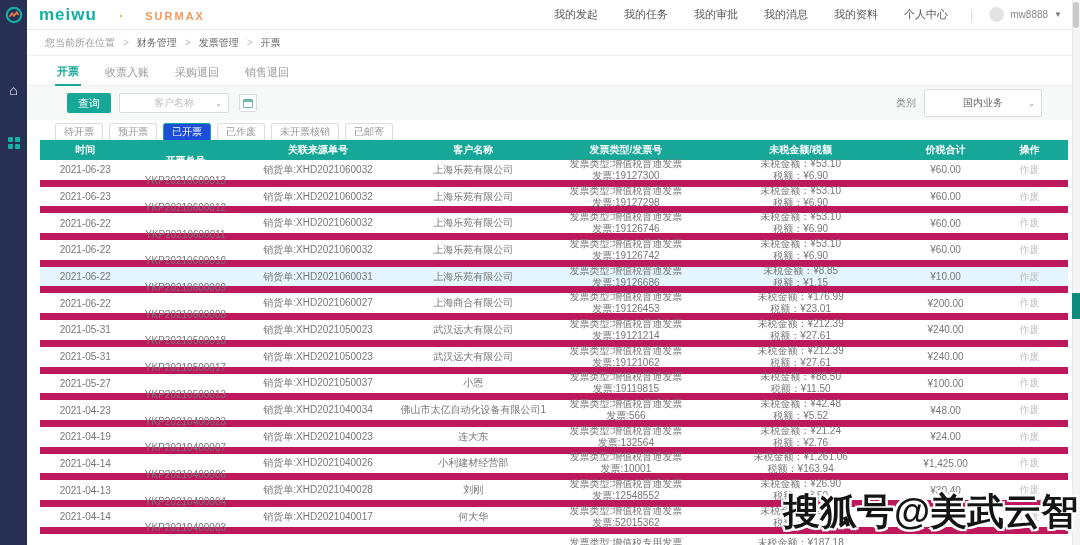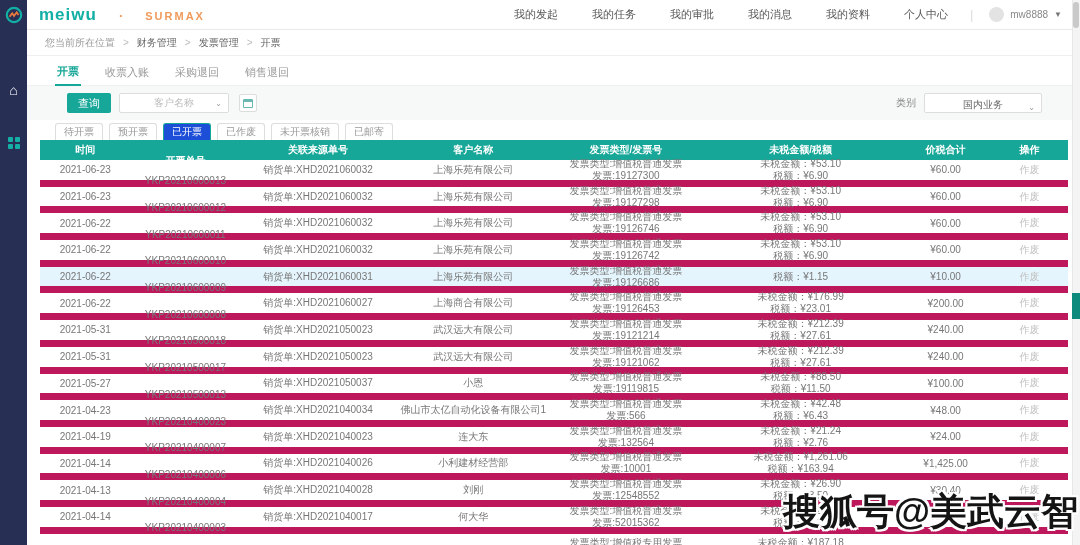--- a/index.html
+++ b/index.html
@@ -19,21 +19,21 @@
   .side-apps { position:absolute; top:128px; left:0; }
 
   
   .topbar { position:absolute; left:27px; top:0; width:1045px; height:30px; background:#fff;
     border-bottom:1px solid #e9e9e9; display:flex; align-items:center; padding:0 10px 0 12px; }
   .logo-text { display:flex; align-items:baseline; gap:22px; }
   .logo-primary { color:#12b0a4; font-size:17px; font-weight:bold; letter-spacing:1px; }
   .logo-sep { color:#f09a5a; font-size:13px; font-weight:bold; }
   .logo-secondary { color:#f09a5a; font-size:11px; font-weight:bold; letter-spacing:2px; }
   .topbar-spacer { flex:1; }
-  .top-menu { display:flex; align-items:center; gap:34px; margin-right:22px; }
+  .top-menu { display:flex; align-items:center; gap:26px; margin-right:22px; }
   .top-menu-item { font-size:11px; color:#555; cursor:pointer; white-space:nowrap; }
   .user-zone { display:flex; align-items:center; gap:6px; }
   .user-sep { color:#ddd; font-size:13px; margin-right:10px; }
   .avatar { width:15px; height:15px; border-radius:50%; background:#e3e3e3; }
   .user-name { font-size:10px; color:#888; }
   .user-caret { font-size:8px; color:#777; cursor:pointer; }
 
   
   .breadcrumb-bar { position:absolute; left:27px; top:30px; width:1045px; height:26px; background:#fff;
     border-bottom:1px solid #efefef; display:flex; align-items:center; padding-left:18px; gap:8px; }
@@ -54,22 +54,22 @@
     width:44px; height:20px; cursor:pointer; }
   .customer-select { margin-left:8px; width:110px; height:20px; background:#fff; border:1px solid #ddd;
     border-radius:2px; display:flex; align-items:center; justify-content:center; position:relative; cursor:pointer; }
   .customer-select .ph { font-size:10px; color:#bbb; }
   .customer-select .caret { position:absolute; right:6px; font-size:8px; color:#999; }
   .calendar-btn { margin-left:10px; width:18px; height:18px; background:#fff; border:1px solid #ddd;
     border-radius:2px; display:flex; align-items:center; justify-content:center; cursor:pointer; }
   .cal-glyph { width:10px; height:9px; border:1px solid #6ab8b0; border-top-width:3px; border-radius:1px; }
   .filter-spacer { flex:1; }
   .category-label { font-size:10px; color:#888; margin-right:8px; }
-  .category-select { width:118px; height:20px; background:#fff; border:1px solid #ddd; border-radius:2px;
-    display:flex; align-items:flex-end; justify-content:center; position:relative; cursor:pointer; margin-right:16px; }
+  .category-select { width:118px; height:28px; background:#fff; border:1px solid #ddd; border-radius:2px;
+    display:flex; align-items:center; justify-content:center; position:relative; cursor:pointer; margin-right:16px; }
   .category-select .val { font-size:10px; color:#666; }
   .category-select .caret { position:absolute; right:6px; font-size:8px; color:#999; }
 
   
   .subtabs-row { position:absolute; left:27px; top:120px; width:1045px; height:20px; background:#fff;
     display:flex; align-items:flex-end; gap:6px; padding-left:28px; }
   .subtab { min-width:46px; padding:0 8px; height:17px; line-height:15px; text-align:center; font-size:10px;
     color:#999; background:#fff; border:1px solid #ddd; border-bottom:none; border-radius:3px 3px 0 0; cursor:pointer; }
   .subtab.active { background:#1d4ed8; border-color:#17a798; color:#fff; }
 
@@ -269,20 +269,21 @@
         <div class="t-row highlighted">
           <div class="cell c0">2021-06-22</div>
           <div class="cell c1">YKP20210600009</div>
           <div class="cell c2">销货单:XHD2021060031</div>
           <div class="cell c3">上海乐苑有限公司</div>
           <div class="cell c4">
             <div class="l1">发票类型:增值税普通发票</div>
             <div class="l2">发票:19126686</div>
           </div>
           <div class="cell c5">
+            <div class="l1">未税金额：¥8.85</div>
             <div class="l2">税额：¥1.15</div>
           </div>
           <div class="cell c6">¥10.00</div>
           <div class="cell c7"><span class="action-link">作废</span></div>
         </div>
         <div class="t-row">
           <div class="cell c0">2021-06-22</div>
           <div class="cell c1">YKP20210600008</div>
           <div class="cell c2">销货单:XHD2021060027</div>
           <div class="cell c3">上海商合有限公司</div>
@@ -349,21 +350,21 @@
           <div class="cell c0">2021-04-23</div>
           <div class="cell c1">YKP20210400023</div>
           <div class="cell c2">销货单:XHD2021040034</div>
           <div class="cell c3">佛山市太亿自动化设备有限公司1</div>
           <div class="cell c4">
             <div class="l1">发票类型:增值税普通发票</div>
             <div class="l2">发票:566</div>
           </div>
           <div class="cell c5">
             <div class="l1">未税金额：¥42.48</div>
-            <div class="l2">税额：¥6.43</div>
+            <div class="l2">税额：¥5.52</div>
           </div>
           <div class="cell c6">¥48.00</div>
           <div class="cell c7"><span class="action-link">作废</span></div>
         </div>
         <div class="t-row">
           <div class="cell c0">2021-04-19</div>
           <div class="cell c1">YKP20210400007</div>
           <div class="cell c2">销货单:XHD2021040023</div>
           <div class="cell c3">连大东</div>
           <div class="cell c4">

